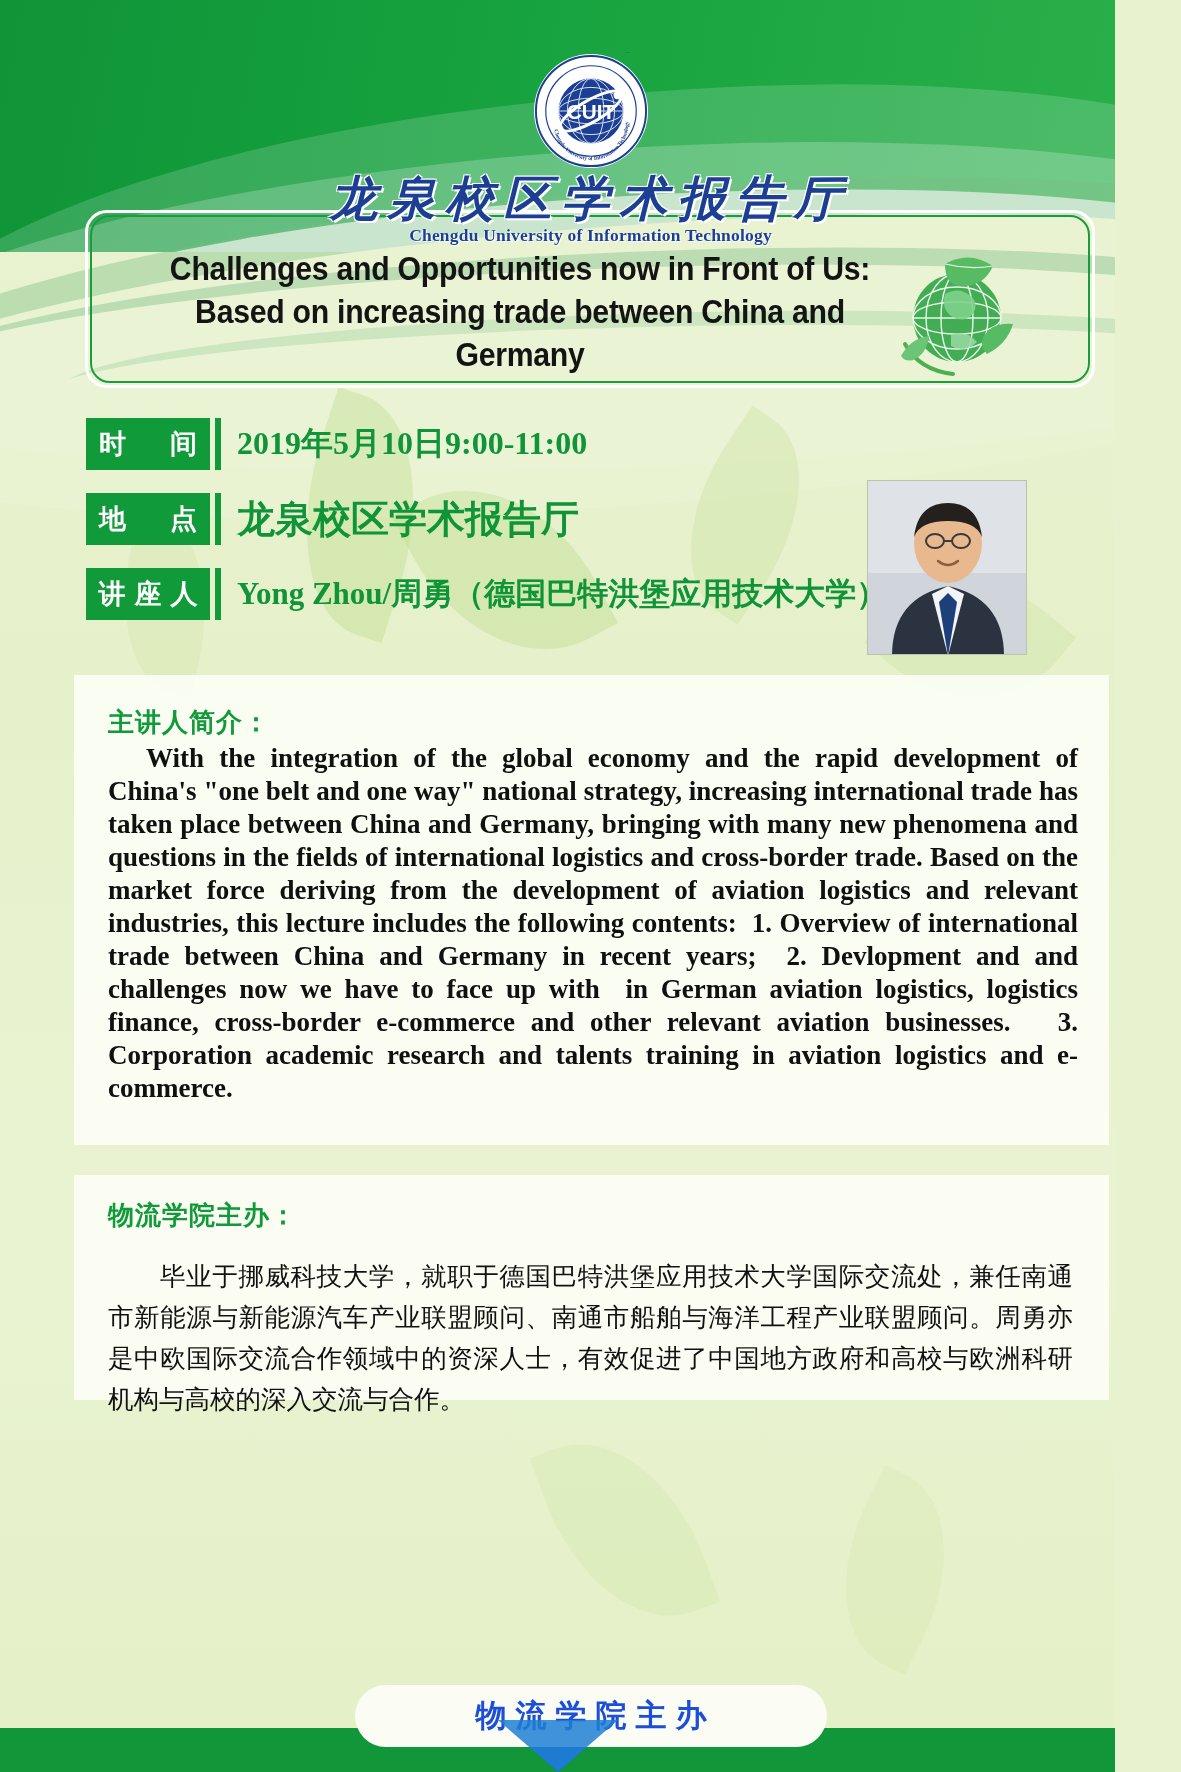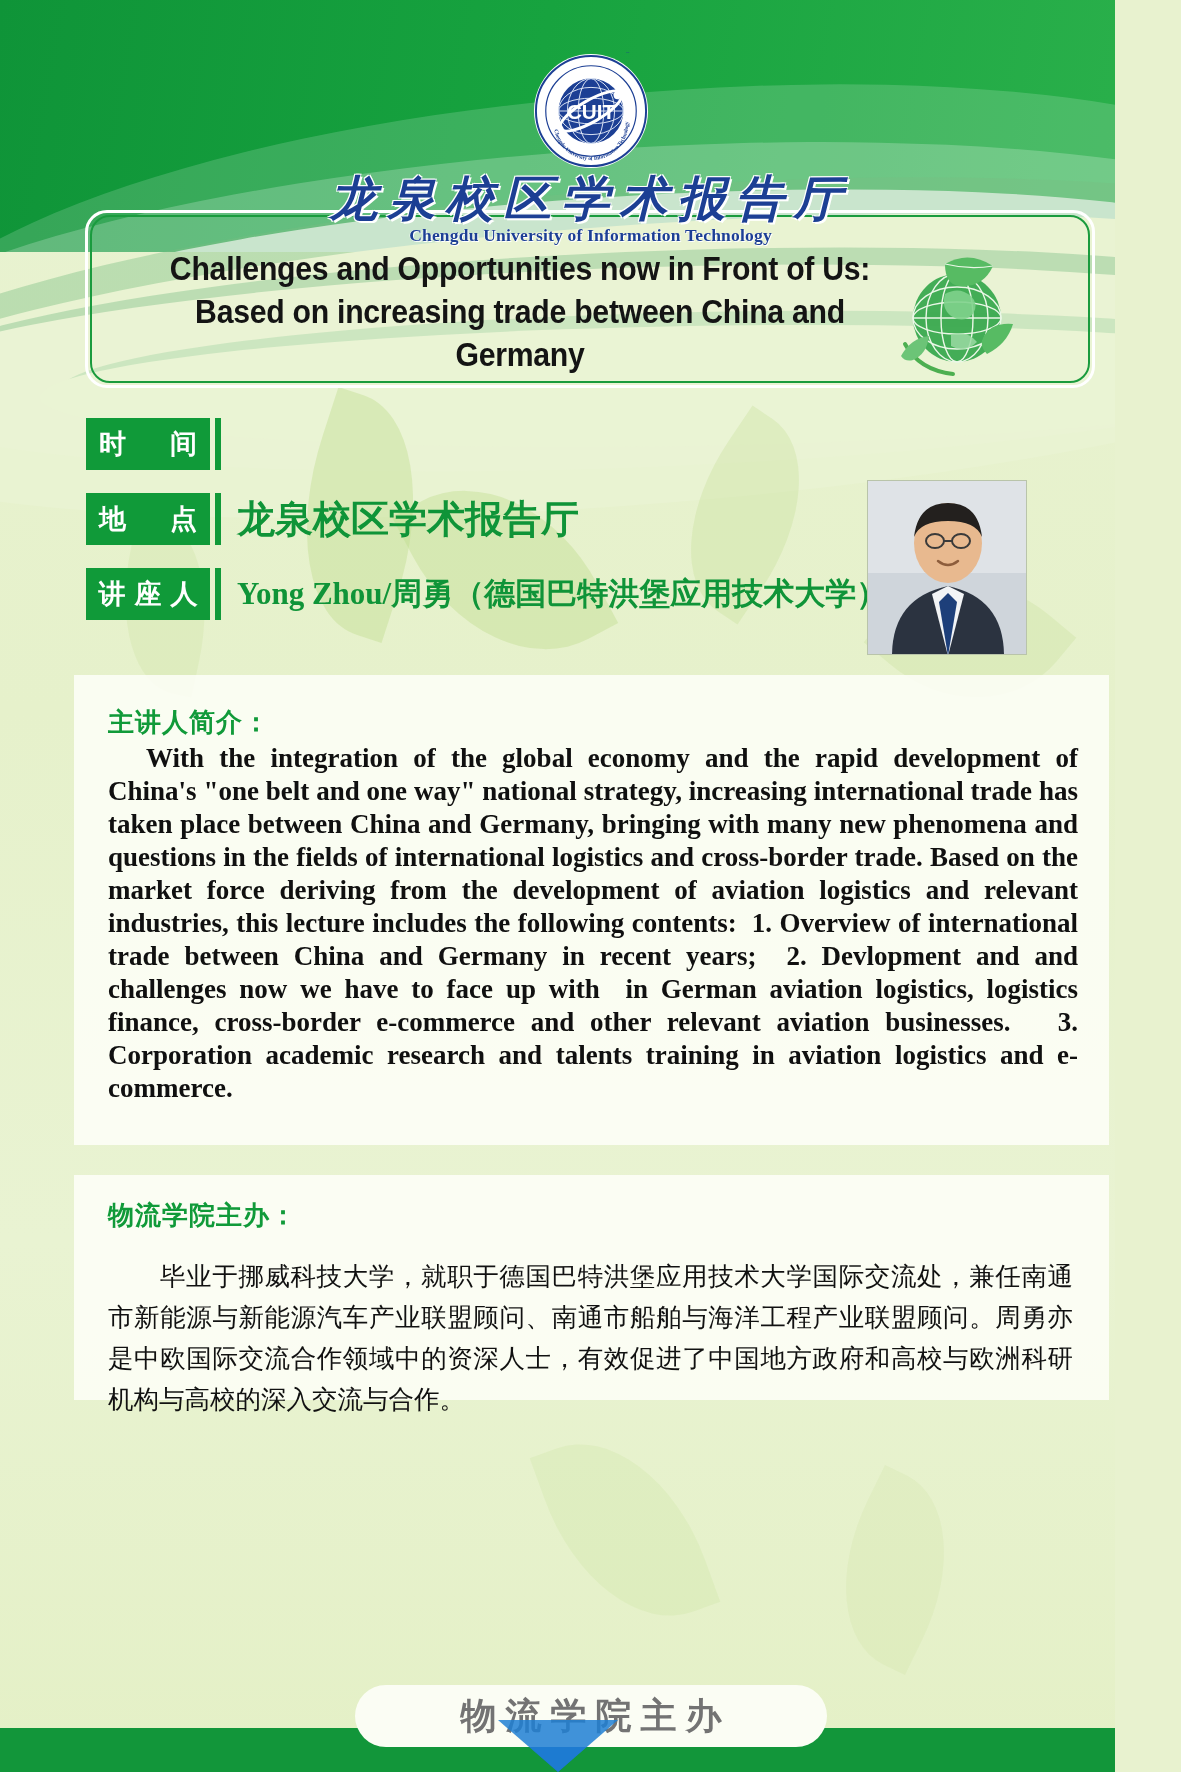--- a/index.html
+++ b/index.html
@@ -310,23 +310,23 @@
     left: 355px; top: 1685px;
     width: 472px; height: 62px;
     background: #fbfdf4;
     border-radius: 34px;
     display: flex;
     align-items: center;
     justify-content: center;
     z-index: 12;
   }
   .host-pill span {
-    font-size: 36px;
-    font-weight: bold;
-    color: #737373;
+    font-size: 31px;
+    font-weight: bold;
+    color: #1d4ed8;
     letter-spacing: 9px;
     text-indent: 9px;
   }
   .footer-band {
     position: absolute;
     left: 0; bottom: 0;
     width: 1181px; height: 44px;
     background: #12963a;
     z-index: 10;
   }
@@ -426,20 +426,21 @@
   </svg>
 
   <div class="info-rows">
 
     <div class="info-row">
       <div class="info-tag">
         <span>时</span>
         <span>间</span>
       </div>
       <div class="info-bar"></div>
+      <div class="info-value serif">2019年5月10日9:00-11:00</div>
     </div>
 
     <div class="info-row">
       <div class="info-tag">
         <span>地</span>
         <span>点</span>
       </div>
       <div class="info-bar"></div>
       <div class="info-value">龙泉校区学术报告厅</div>
     </div>

